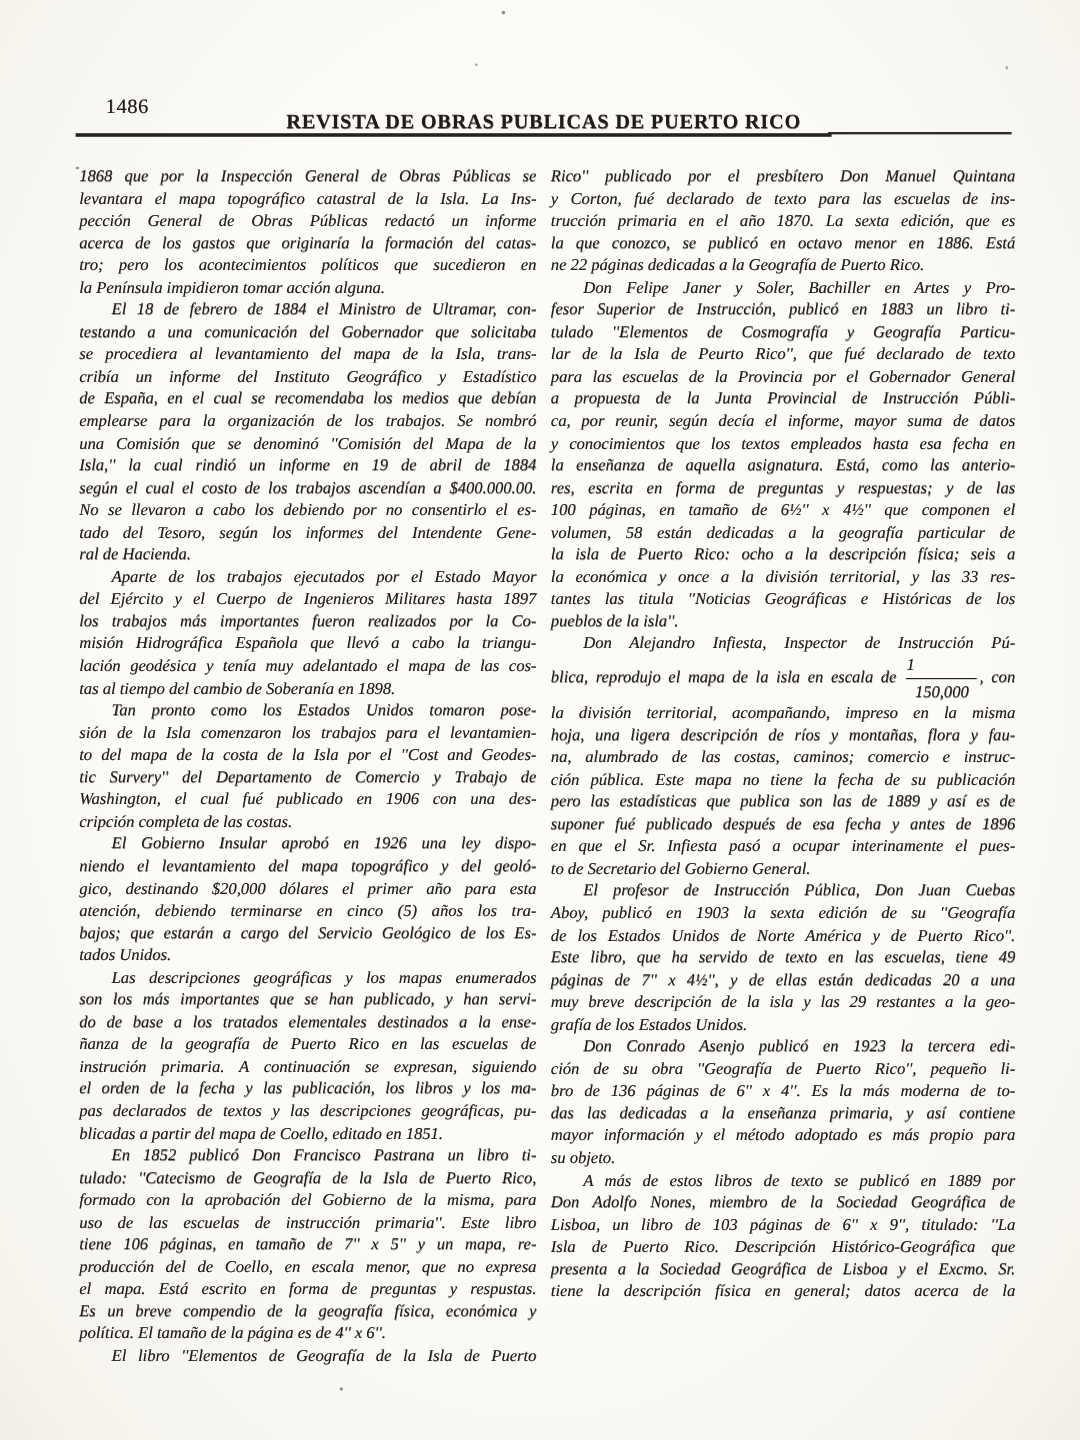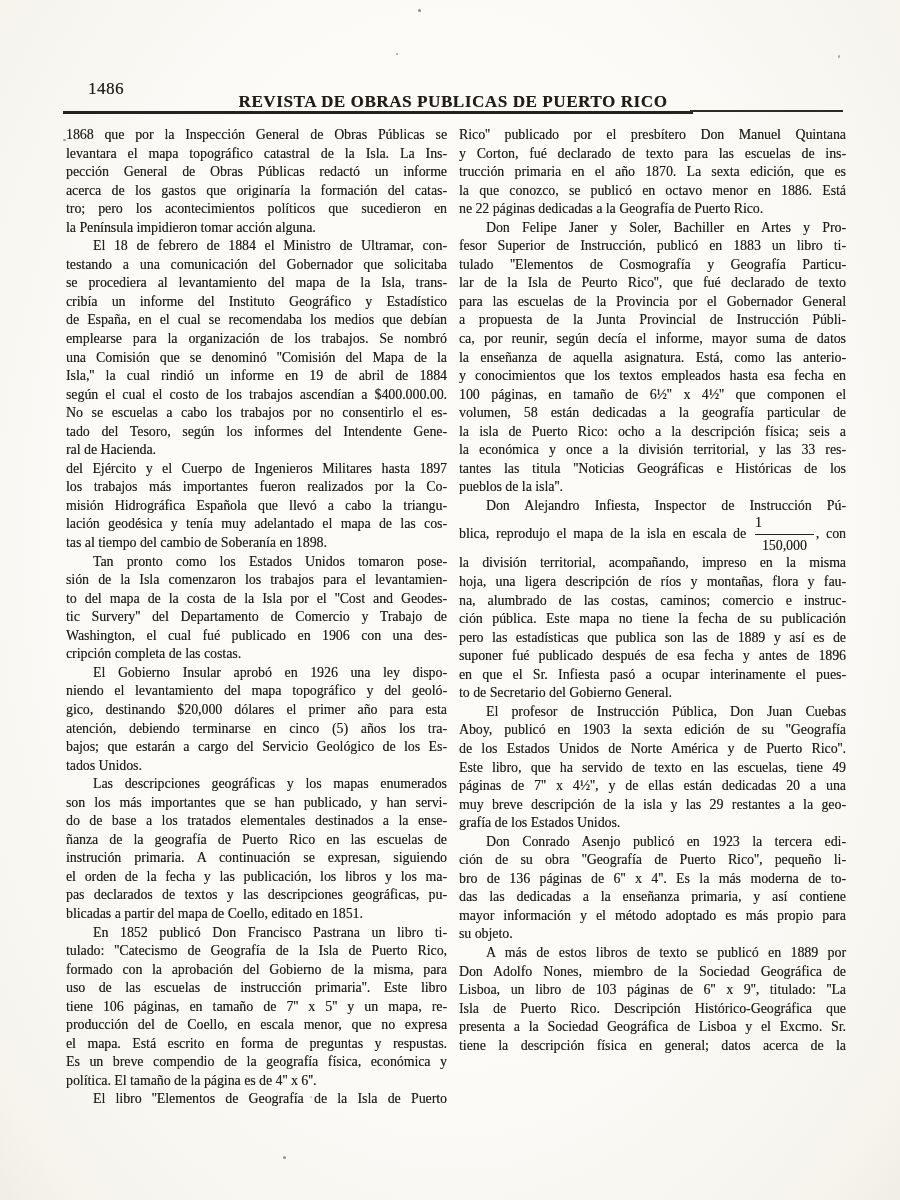--- a/index.html
+++ b/index.html
@@ -24,22 +24,22 @@
     position: absolute; left: 63px; width: 780px; top: 92px;
     text-align: center;
     font-size: 17px; font-weight: bold; letter-spacing: 0.6px;
     text-shadow: 0.3px 0.3px 0.4px rgba(32,29,25,0.6);
   }
   .rule-a { position: absolute; left: 63px; top: 111px; width: 630px; height: 3px;
             background: linear-gradient(90deg, #2b2archive822 0%, #26231e 50%, #2b2822 100%);
             background-color:#26231e; }
   .rule-b { position: absolute; left: 690px; top: 110px; width: 153px; height: 2px; background: #2e2b25; }
   .columns {
-    position: absolute; left: 66px; top: 126px; width: 780px;
-    display: flex; gap: 12px;
+    position: absolute; left: 66px; top: 138px; width: 780px;
+    display: flex; gap: 12px; font-style: italic;
   }
   .col { font-size: 13.8px; }
   .col.left  { width: 381px; }
   .col.right { width: 387px; }
   .line {
     line-height: 18.55px;
     text-align: justify;
     text-align-last: justify;
     text-shadow: 0.25px 0.25px 0.35px rgba(32,29,25,0.55);
   }
@@ -81,25 +81,26 @@
         <div class="para">
           <div class="line first-indent">El 18 de febrero de 1884 el Ministro de Ultramar, con-</div>
           <div class="line">testando a una comunicación del Gobernador que solicitaba</div>
           <div class="line">se procediera al levantamiento del mapa de la Isla, trans-</div>
           <div class="line">cribía un informe del Instituto Geográfico y Estadístico</div>
           <div class="line">de España, en el cual se recomendaba los medios que debían</div>
           <div class="line">emplearse para la organización de los trabajos. Se nombró</div>
           <div class="line">una Comisión que se denominó ''Comisión del Mapa de la</div>
           <div class="line">Isla,'' la cual rindió un informe en 19 de abril de 1884</div>
           <div class="line">según el cual el costo de los trabajos ascendían a $400.000.00.</div>
-          <div class="line">No se escuelas a cabo los trabajos por no consentirlo el es-</div>
+          <div class="line">No se llevaron a cabo los debiendo por no consentirlo el es-</div>
           <div class="line">tado del Tesoro, según los informes del Intendente Gene-</div>
           <div class="line para-end">ral de Hacienda.</div>
         </div>
         <div class="para">
+          <div class="line first-indent">Aparte de los trabajos ejecutados por el Estado Mayor</div>
           <div class="line">del Ejército y el Cuerpo de Ingenieros Militares hasta 1897</div>
           <div class="line">los trabajos más importantes fueron realizados por la Co-</div>
           <div class="line">misión Hidrográfica Española que llevó a cabo la triangu-</div>
           <div class="line">lación geodésica y tenía muy adelantado el mapa de las cos-</div>
           <div class="line para-end">tas al tiempo del cambio de Soberanía en 1898.</div>
         </div>
         <div class="para">
           <div class="line first-indent">Tan pronto como los Estados Unidos tomaron pose-</div>
           <div class="line">sión de la Isla comenzaron los trabajos para el levantamien-</div>
           <div class="line">to del mapa de la costa de la Isla por el ''Cost and Geodes-</div>
@@ -149,22 +150,23 @@
           <div class="line para-end">ne 22 páginas dedicadas a la Geografía de Puerto Rico.</div>
         </div>
         <div class="para">
           <div class="line first-indent">Don Felipe Janer y Soler, Bachiller en Artes y Pro-</div>
           <div class="line">fesor Superior de Instrucción, publicó en 1883 un libro ti-</div>
           <div class="line">tulado ''Elementos de Cosmografía y Geografía Particu-</div>
           <div class="line">lar de la Isla de Peurto Rico'', que fué declarado de texto</div>
           <div class="line">para las escuelas de la Provincia por el Gobernador General</div>
           <div class="line">a propuesta de la Junta Provincial de Instrucción Públi-</div>
           <div class="line">ca, por reunir, según decía el informe, mayor suma de datos</div>
+          <div class="line">y conocimientos que los textos empleados hasta esa fecha en</div>
           <div class="line">la enseñanza de aquella asignatura. Está, como las anterio-</div>
-          <div class="line">y conocimientos que los textos empleados hasta esa fecha en</div>
+          <div class="line">res, escrita en forma de preguntas y respuestas; y de las</div>
           <div class="line">100 páginas, en tamaño de 6½'' x 4½'' que componen el</div>
           <div class="line">volumen, 58 están dedicadas a la geografía particular de</div>
           <div class="line">la isla de Puerto Rico: ocho a la descripción física; seis a</div>
           <div class="line">la económica y once a la división territorial, y las 33 res-</div>
           <div class="line">tantes las titula ''Noticias Geográficas e Históricas de los</div>
           <div class="line para-end">pueblos de la isla''.</div>
         </div>
         <div class="para">
           <div class="line first-indent">Don Alejandro Infiesta, Inspector de Instrucción Pú-</div>
           <div class="line"><span>blica, reprodujo el mapa de la isla en escala de </span><span class="fraction"><span class="num">1</span><span class="den">150,000</span></span><span>, con</span></div>

